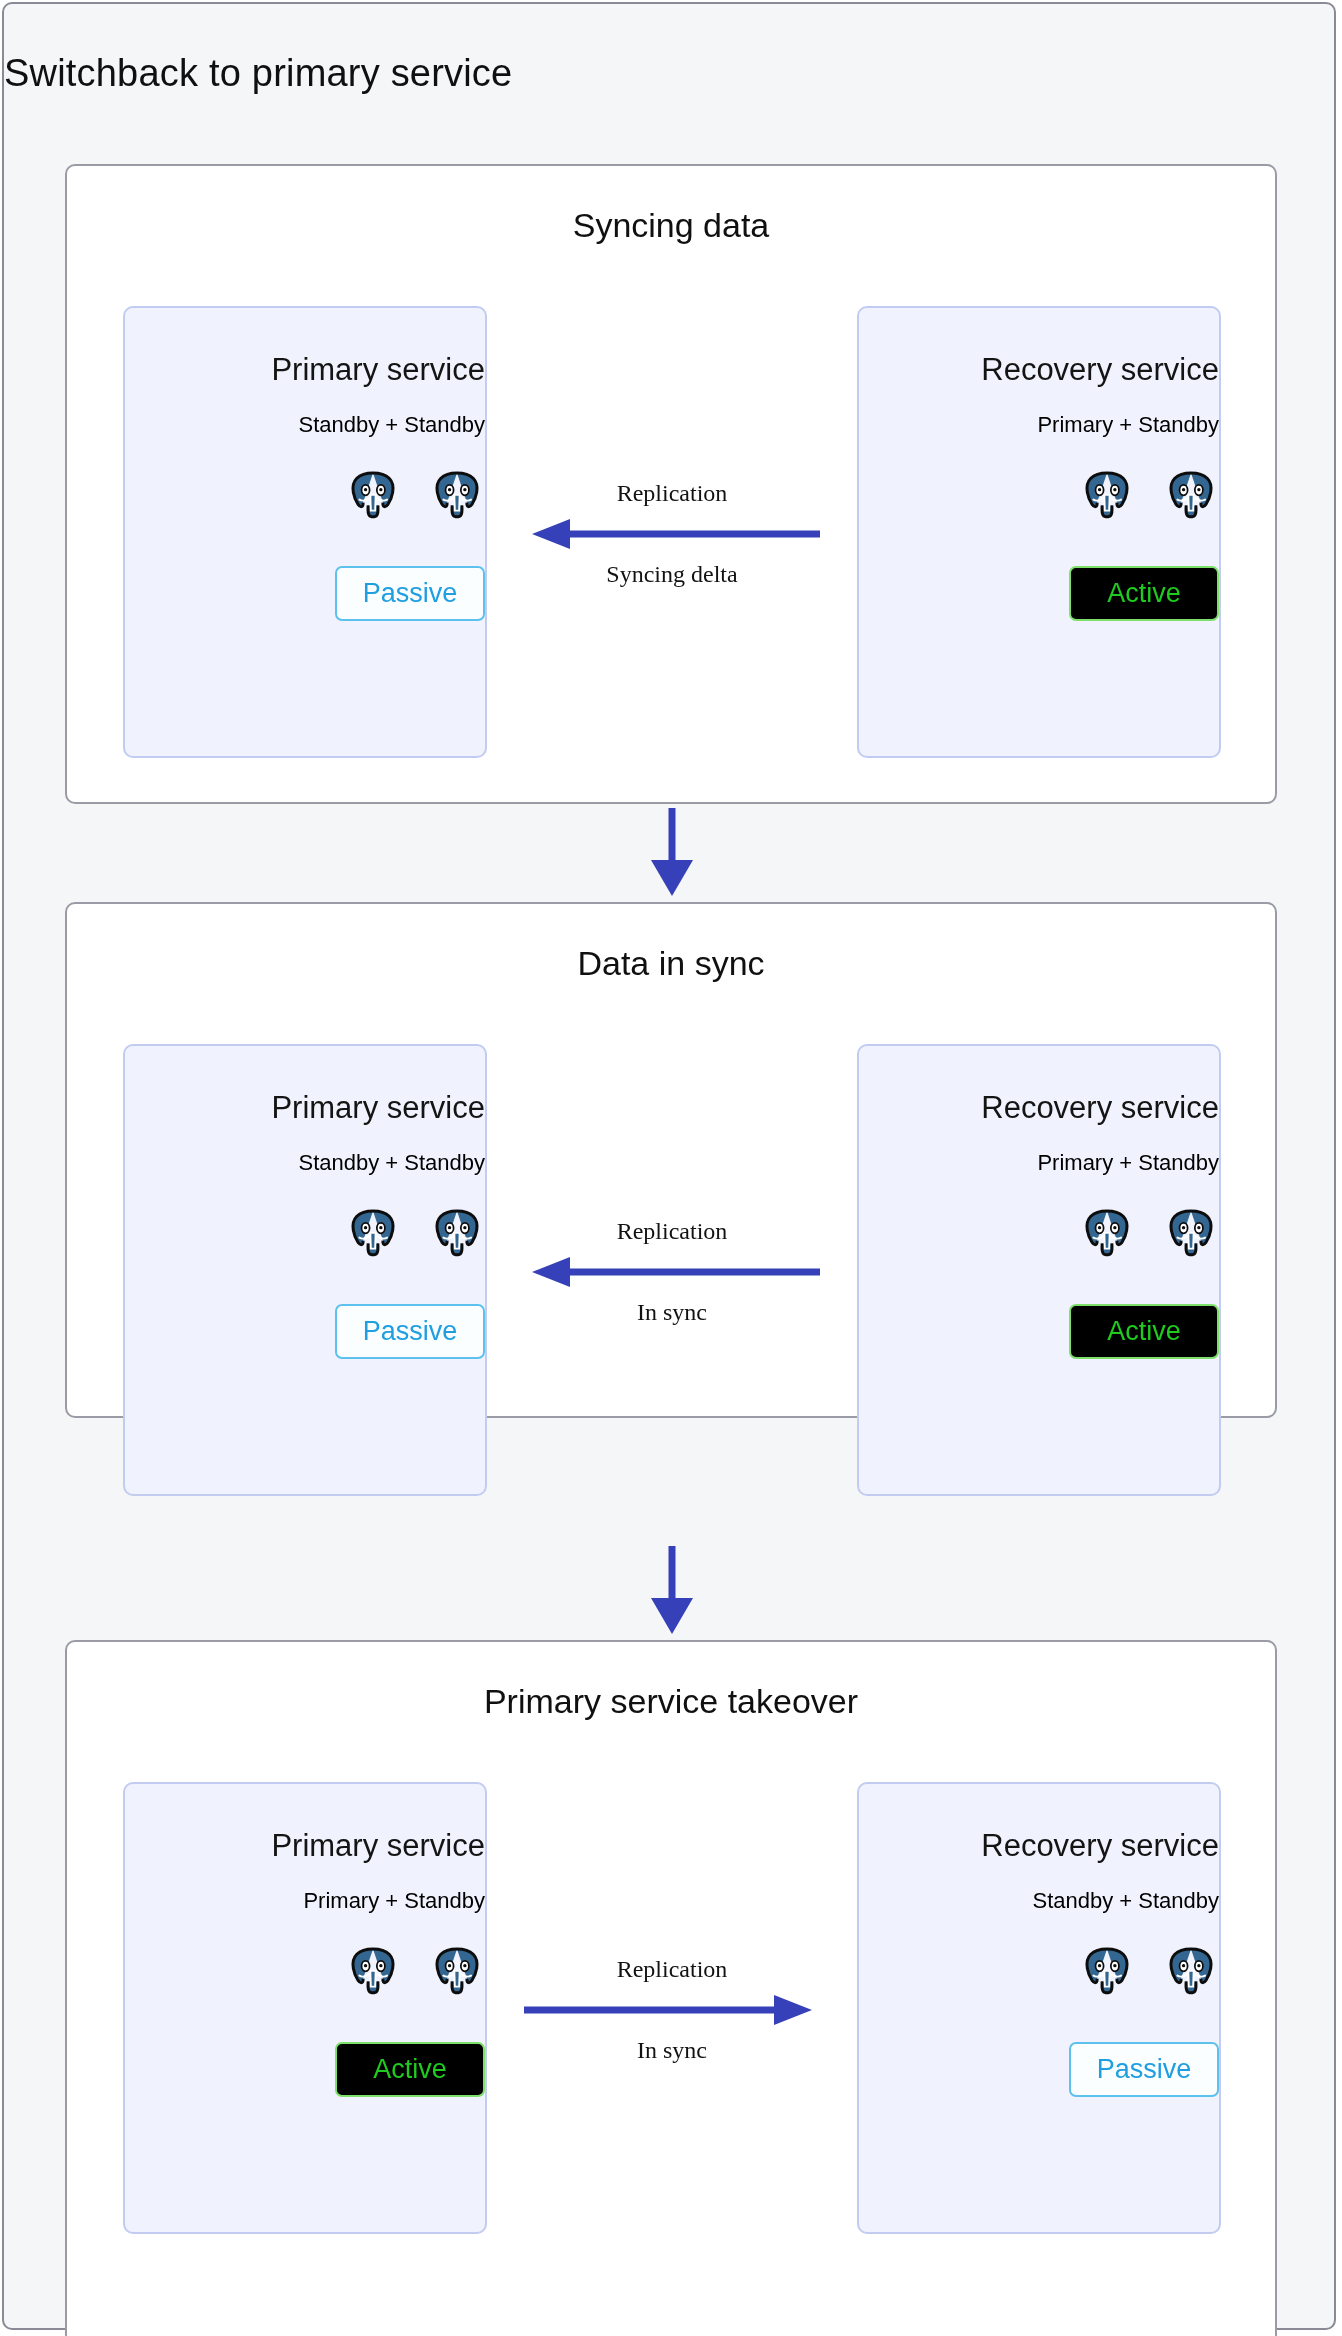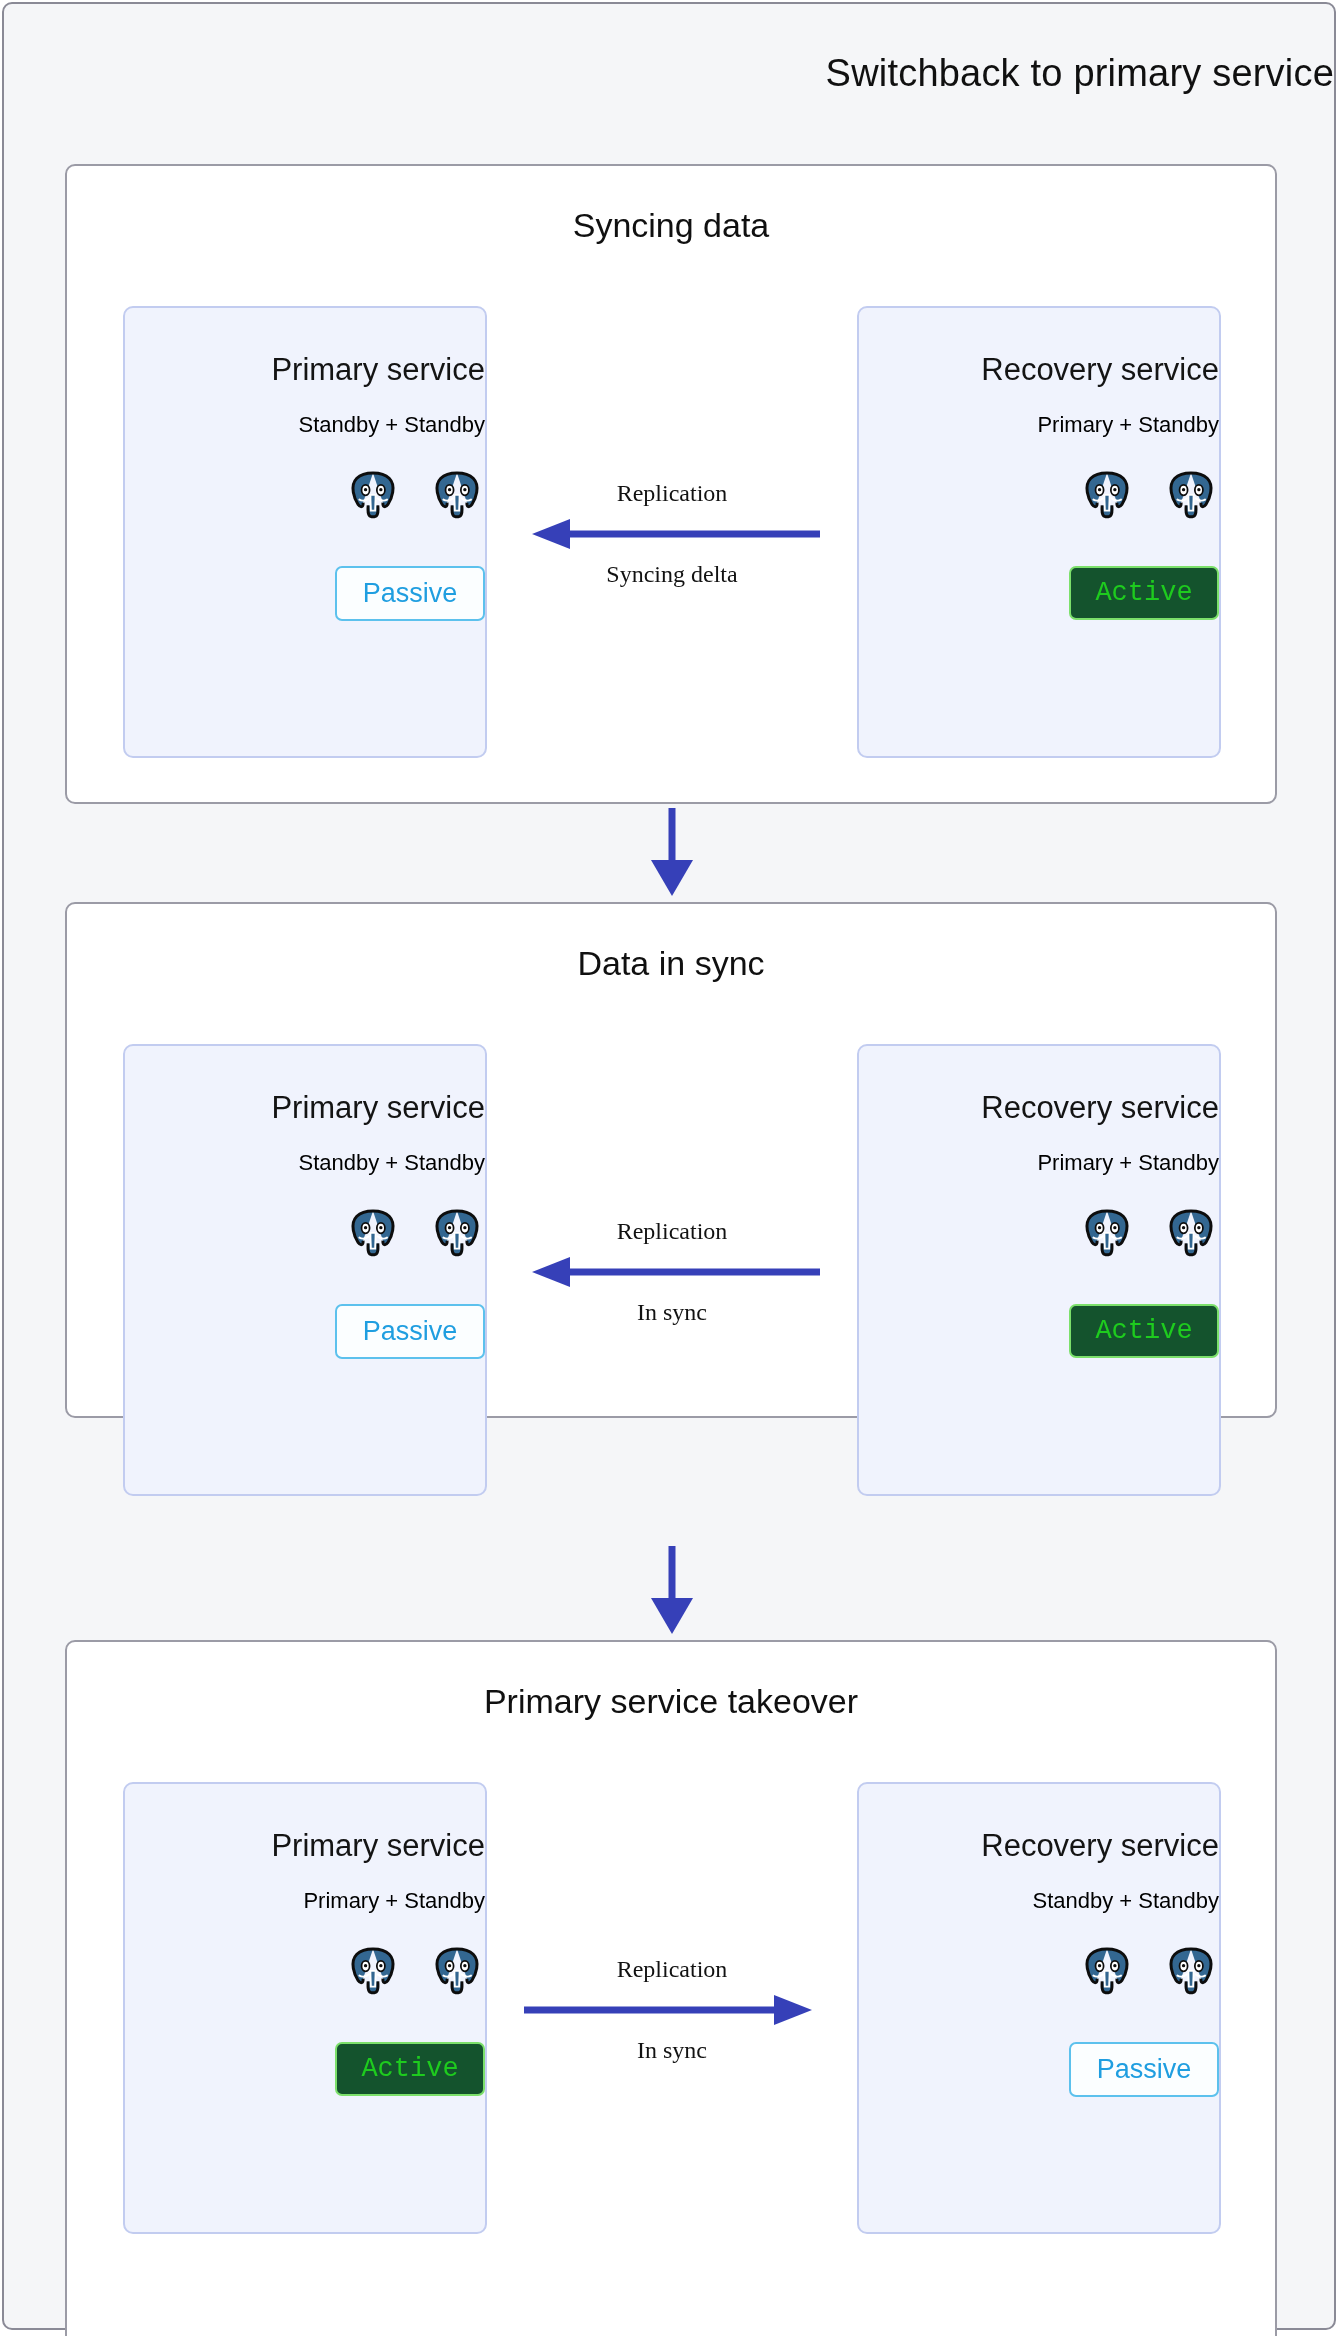--- a/index.html
+++ b/index.html
@@ -26,21 +26,21 @@
     border: 2px solid #8a8a96;
     border-radius: 10px;
   }
 
   
   .diagram-title {
     position: absolute;
     left: 0;
     top: 48px;
     width: 100%;
-    text-align: right;
+    text-align: left;
     font-size: 38px;
     color: #101010;
     letter-spacing: .2px;
   }
 
   
   .stage {
     position: absolute;
     left: 61px;
     width: 1212px;
@@ -112,24 +112,23 @@
     border-radius: 7px;
     border: 2px solid transparent;
     white-space: nowrap;
   }
   .status-badge.passive {
     background: #fbfeff;
     border-color: #5cc1ed;
     color: #1f9ee0;
   }
   .status-badge.active {
-    background: #14532d;
+    background: #000000;
     border-color: #7ce06b;
     color: #1ecb1e;
-    font-family: Liberation Mono, monospace;
   }
 
   
   .replication {
     position: absolute;
     left: 440px;
     top: 142px;
     width: 330px;
     height: 452px;
     display: flex;

